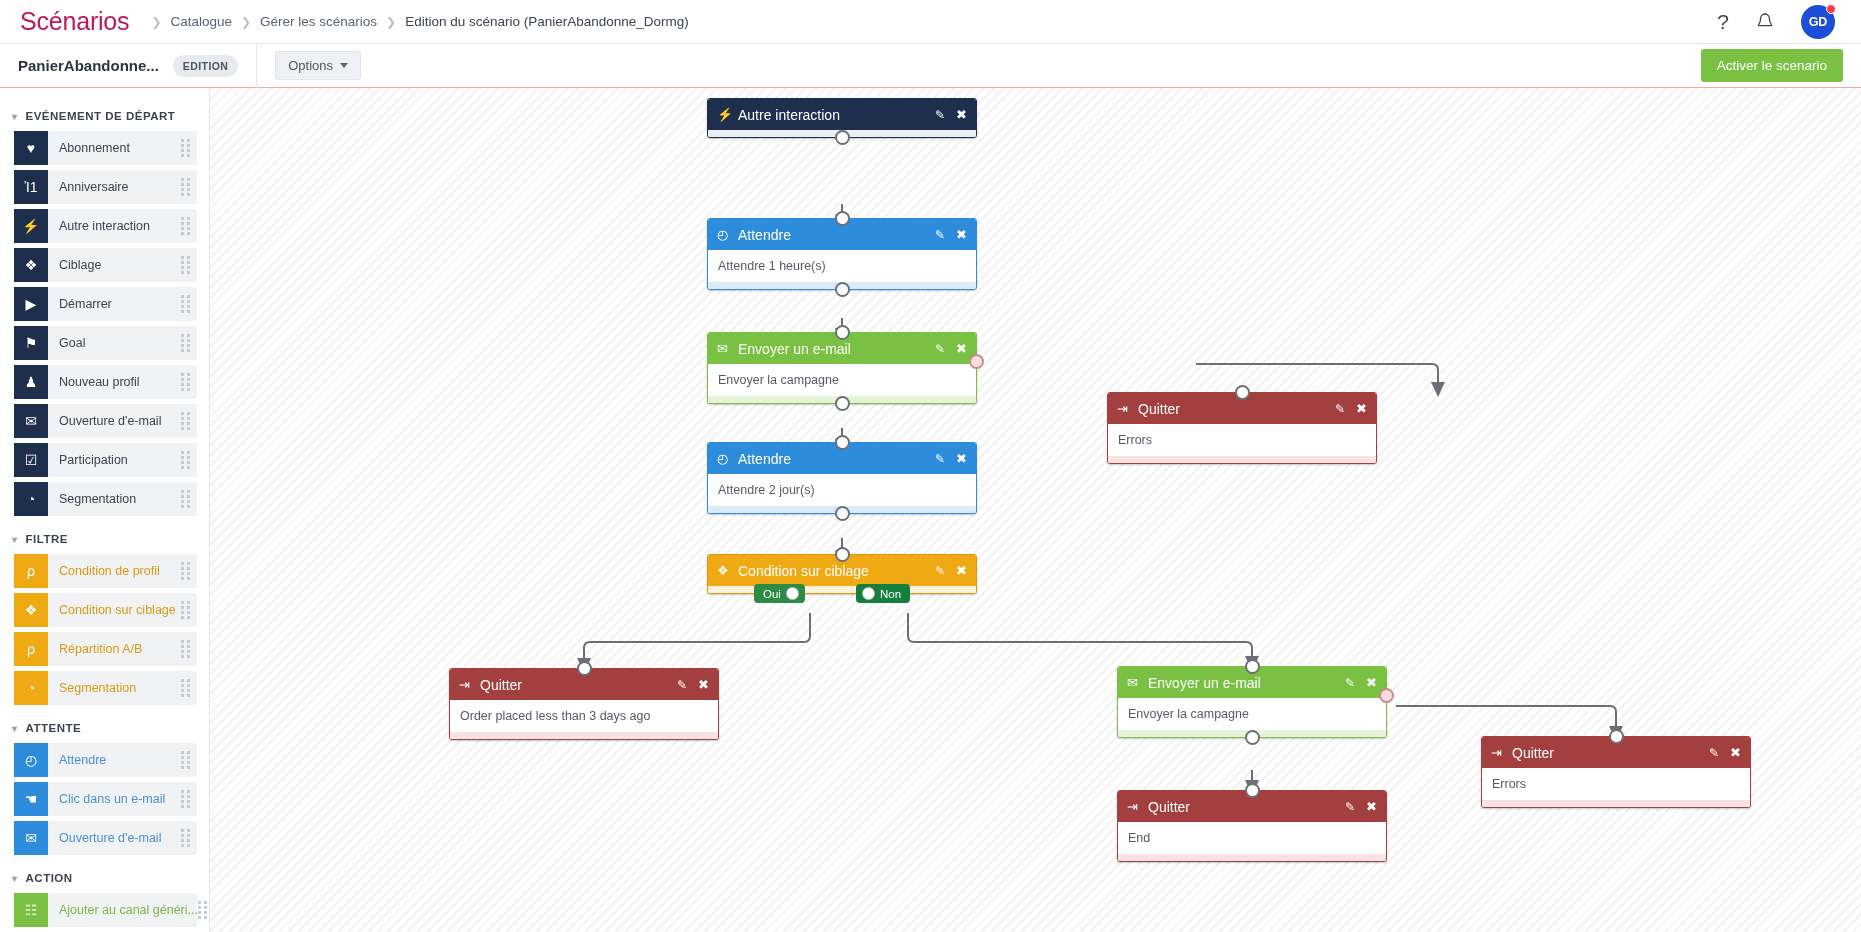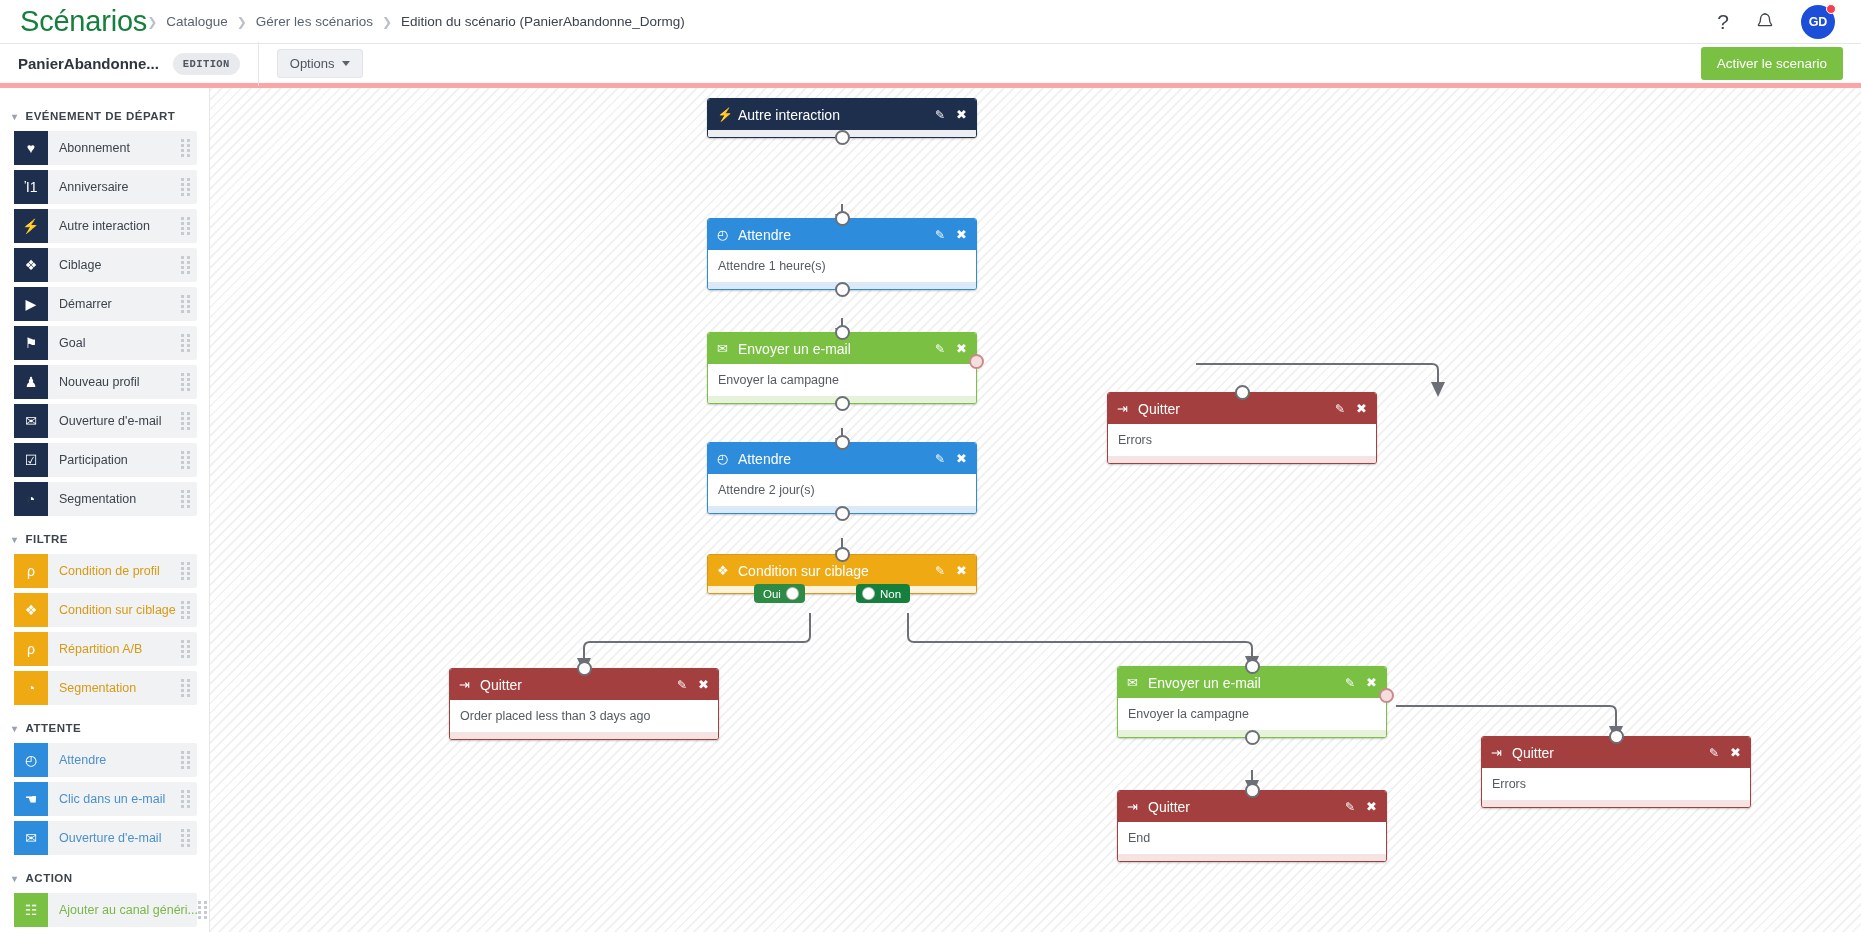--- a/index.html
+++ b/index.html
@@ -10,21 +10,22 @@
     overflow: hidden;
   }
 
   
   .topbar {
     position: absolute; left: 0; top: 0; width: 1861px; height: 44px;
     background: #ffffff; border-bottom: 1px solid #e3e6ea;
     display: flex; align-items: center; padding: 0 20px;
   }
   .app-title {
-    font-size: 29px; color: #15803d; font-weight: 400; letter-spacing: -0.2px;
+    font-size: 25px; color: #be185d; font-weight: 400; letter-spacing: -0.2px;
+    margin-right: 22px;
   }
   .crumbs { display: flex; align-items: center; gap: 9px; font-size: 13.5px; color: #5a6370; }
   .crumb-sep { color: #b9c0c9; font-size: 12px; }
   .crumb { color: #5a6370; }
   .crumb.current { color: #3c434d; }
   .topbar-right {
     margin-left: auto; display: flex; align-items: center; gap: 26px; padding-right: 6px;
   }
   .ic-help { font-size: 21px; color: #3d444e; line-height: 1; font-weight: 400; }
   .ic-bell { width: 20px; height: 22px; position: relative; }
@@ -34,28 +35,28 @@
     display: flex; align-items: center; justify-content: center; position: relative;
   }
   .avatar .dot {
     position: absolute; right: -1px; top: -1px; width: 10px; height: 10px;
     border-radius: 50%; background: #fa3c4c; border: 1.5px solid #fff;
   }
 
   
   .toolbar {
     position: absolute; left: 0; top: 44px; width: 1861px; height: 44px;
-    background: #fff; border-bottom: 5px solid #fca5a5;
+    background: #fff; border-bottom: 1px solid #fca5a5;
     display: flex; align-items: center; padding: 0 18px;
   }
   .scn-name { font-size: 15px; font-weight: 700; color: #2e353e; }
   .badge-edition {
     margin-left: 14px; background: #e8eaed; color: #4e5660;
     font-size: 10.5px; font-weight: 700; letter-spacing: .4px;
-    padding: 5px 10px; border-radius: 11px; font-family: Liberation Mono, monospace;
+    padding: 5px 10px; border-radius: 11px;
   }
   .tb-divider { width: 1px; height: 44px; background: #e3e6ea; margin: 0 18px; }
   .btn-options {
     background: #eef0f3; color: #4e5660; font-size: 13px;
     border: 1px solid #e1e4e8; border-radius: 3px; padding: 6px 12px;
     display: flex; align-items: center; gap: 7px; cursor: pointer;
   }
   .caret { border-left: 4px solid transparent; border-right: 4px solid transparent; border-top: 5px solid #5b636d; }
   .btn-activate {
     margin-left: auto; background: #7ac143; color: #fff; border: none;

